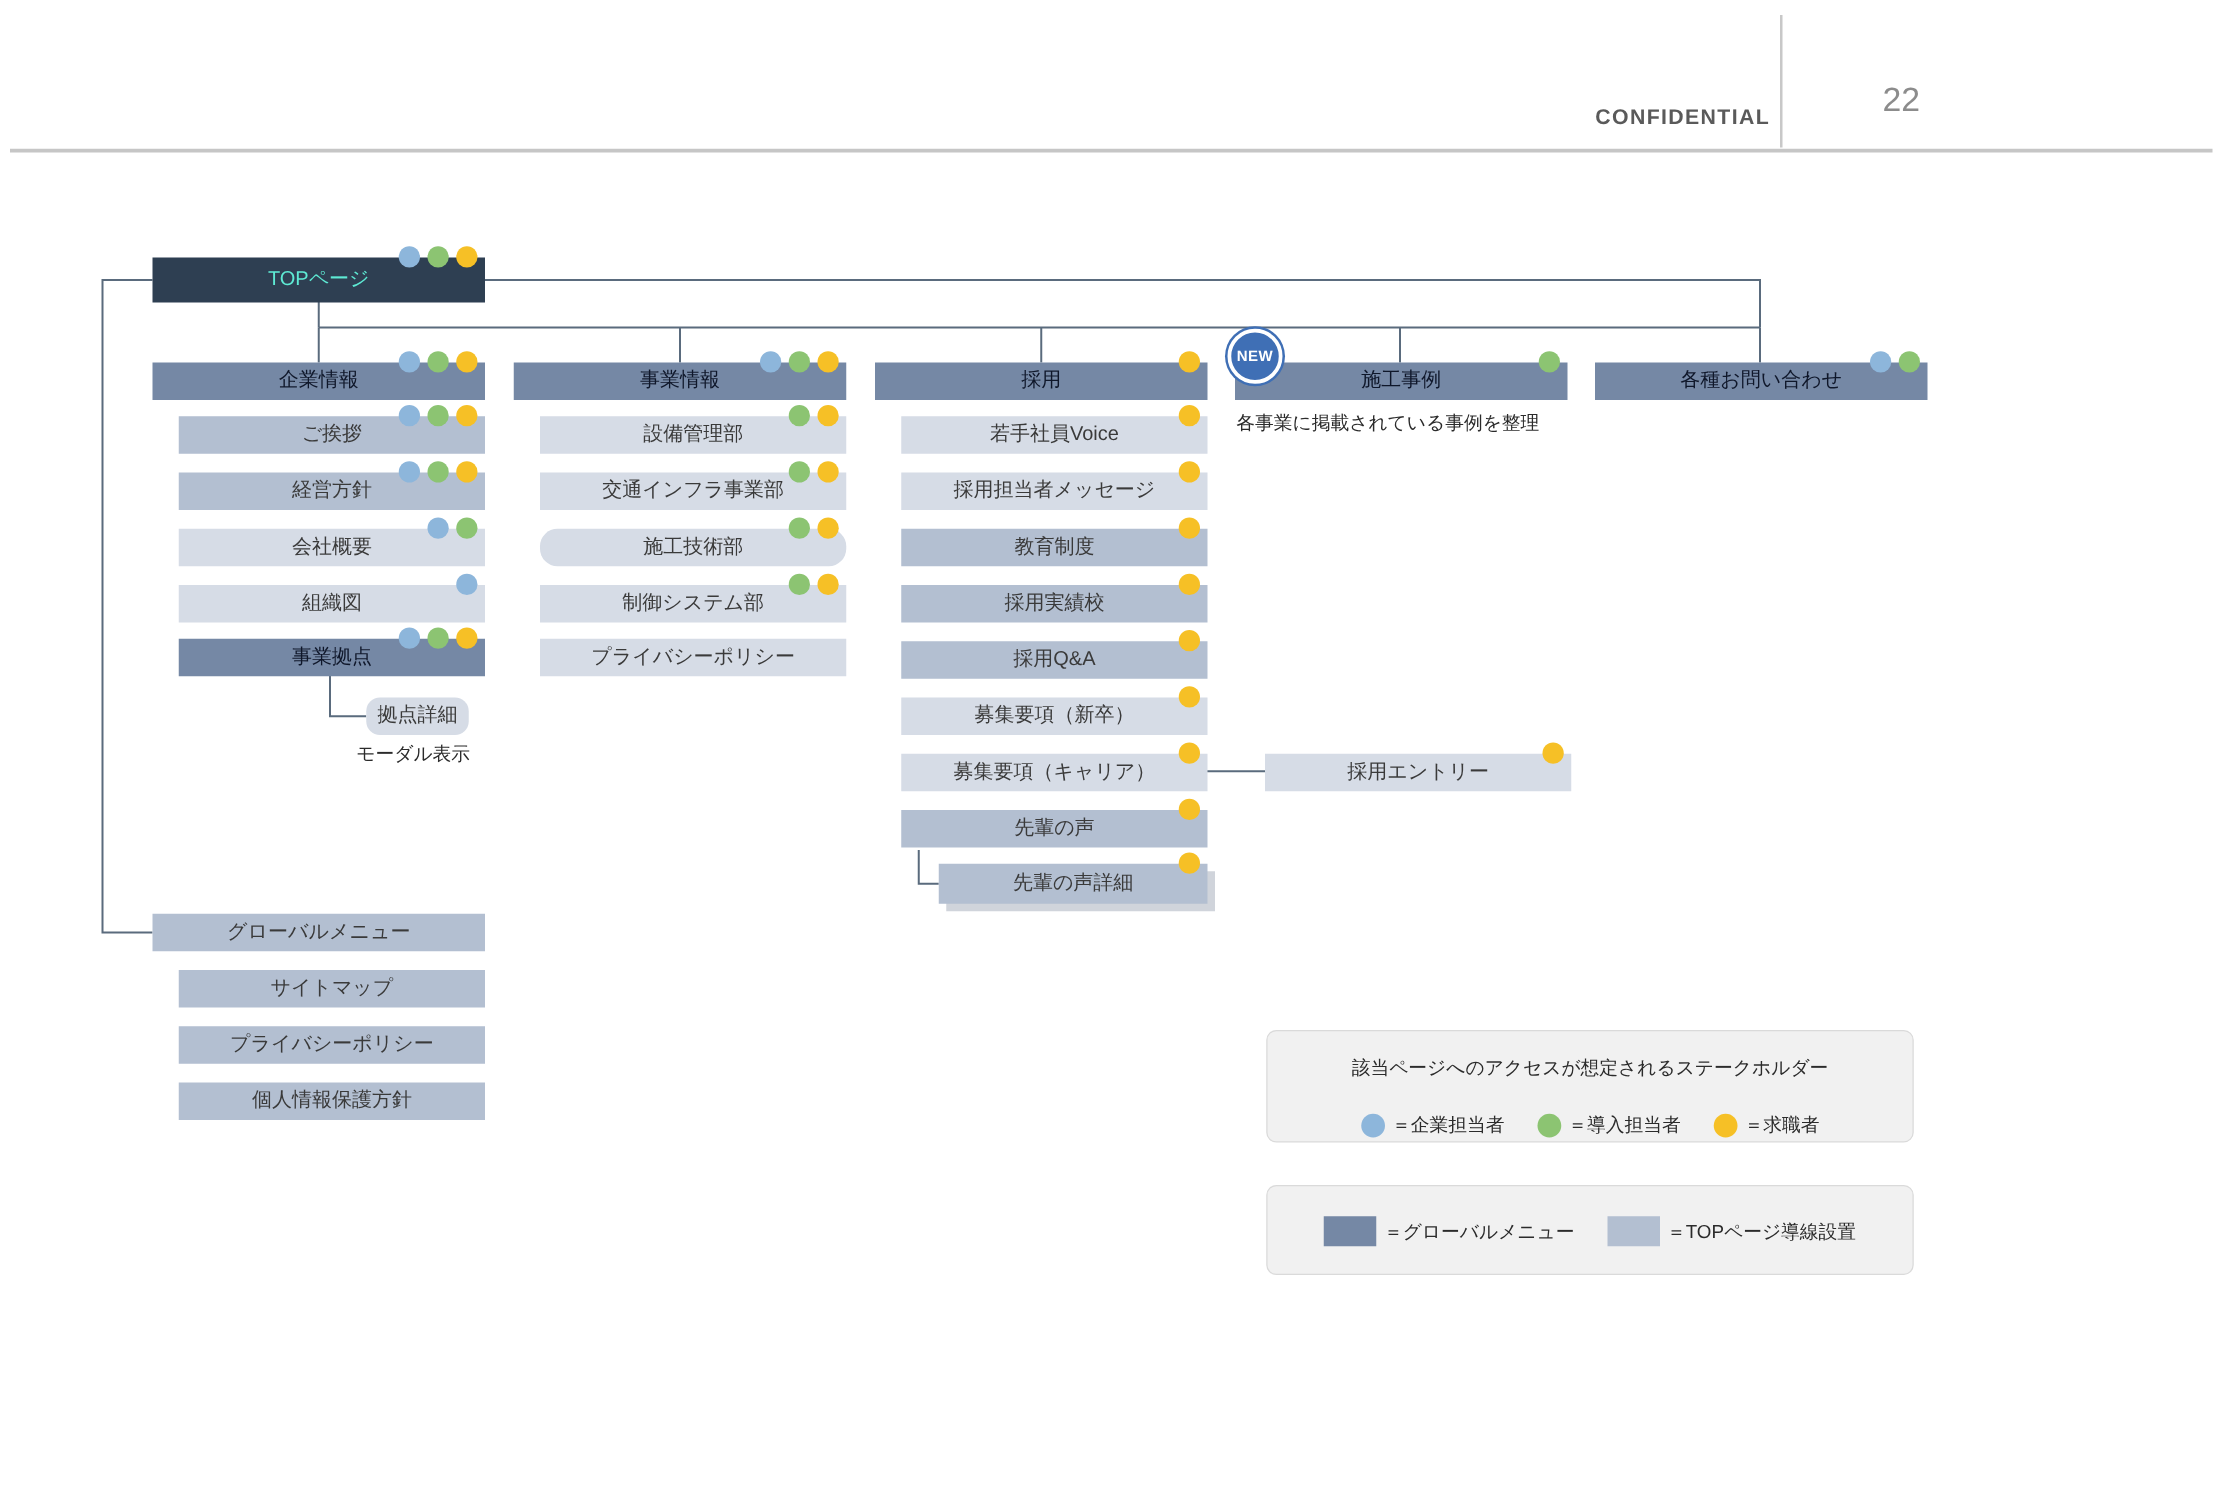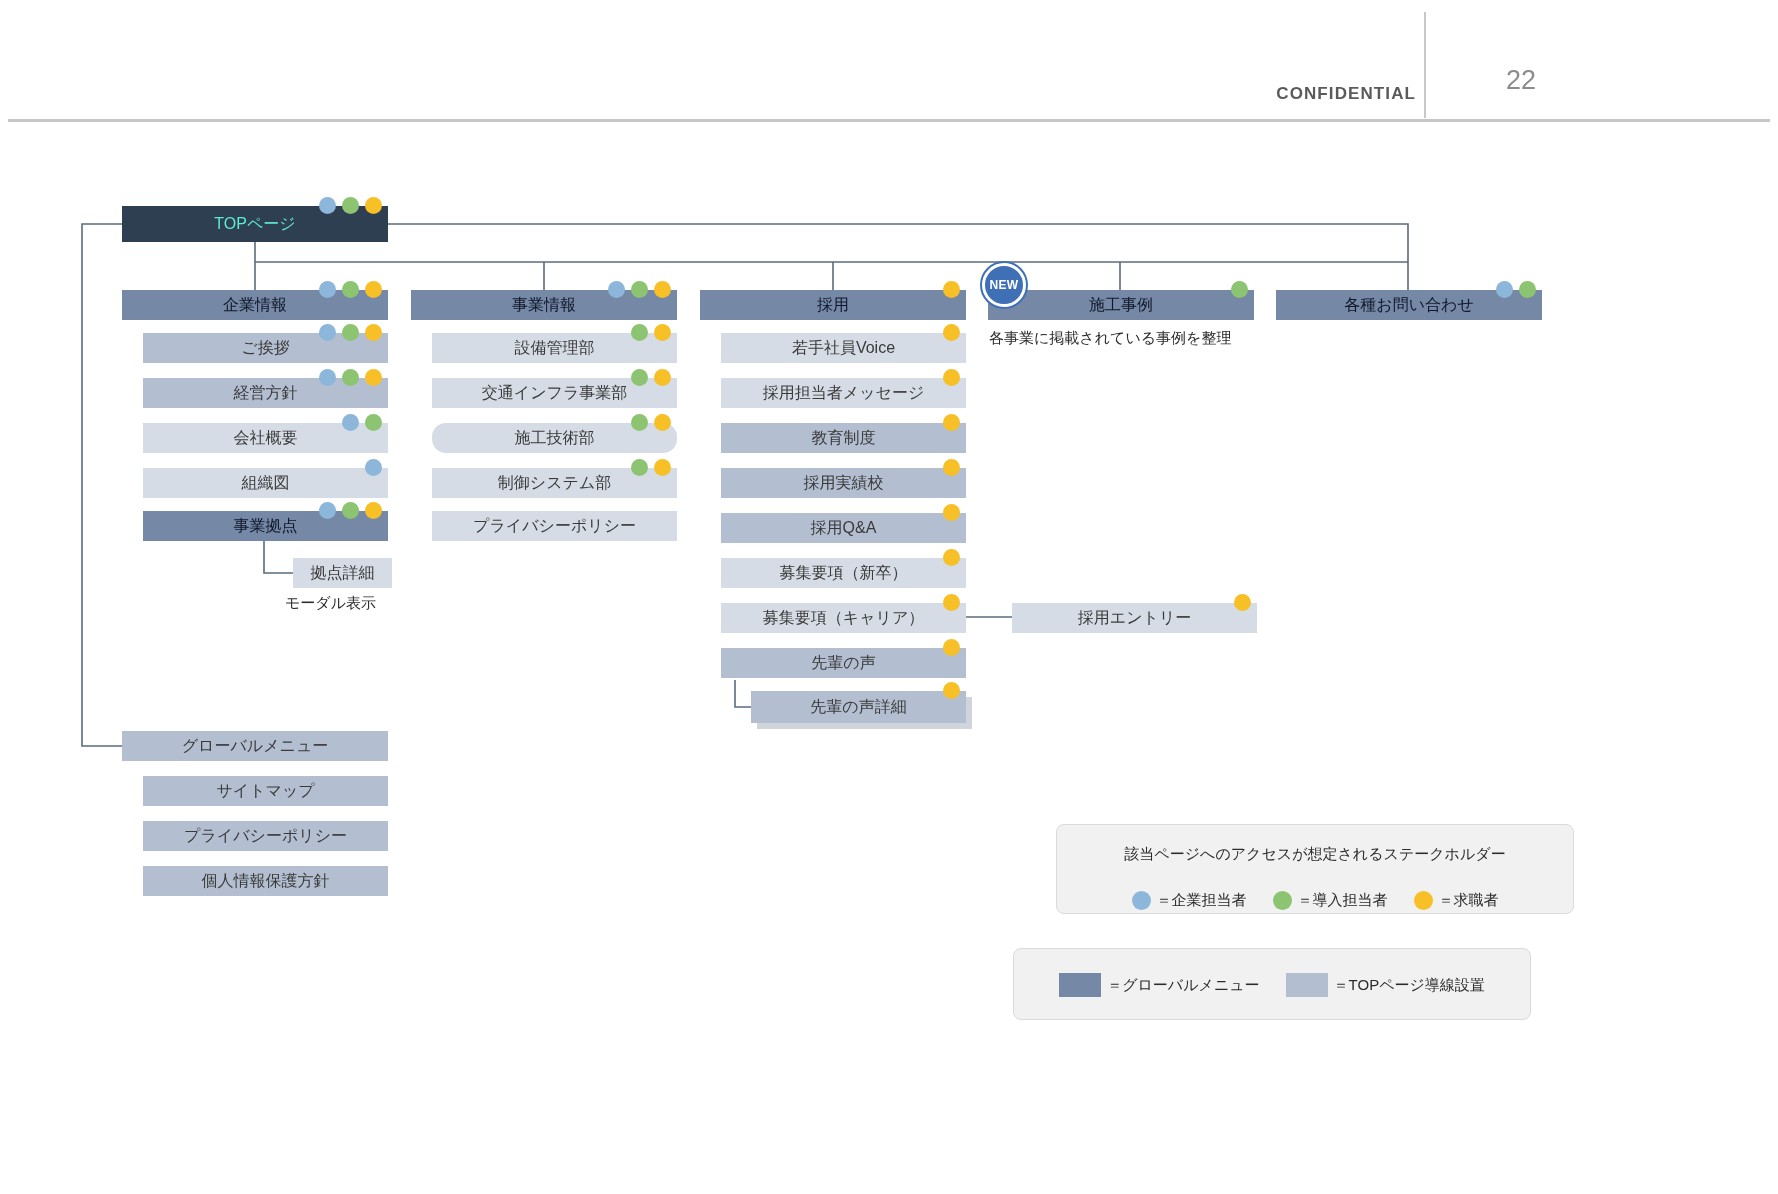--- a/index.html
+++ b/index.html
@@ -82,21 +82,21 @@
 
   
   .note { position:absolute; font-size:15px; color:#2b2b2b; white-space:nowrap; z-index:4; }
 
   
   .legend-box {
     position:absolute;
     background:#f1f1f1; border:1px solid #dadada; border-radius:8px;
     z-index:6;
   }
-  #legend-stakeholder { left:1056px; top:824px; width:518px; height:90px; }
+  #legend-stakeholder { left:1013px; top:824px; width:518px; height:90px; }
   #legend-stakeholder .legend-title {
     position:absolute; left:0; right:0; top:20px; text-align:center;
     font-size:15px; color:#2b2b2b;
   }
   #legend-stakeholder .legend-row {
     position:absolute; left:0; right:0; top:66px;
     display:flex; align-items:center; justify-content:center; gap:26px;
   }
   .legend-item { display:flex; align-items:center; gap:6px; font-size:15px; color:#2b2b2b; }
   .legend-item .dot { width:19px; height:19px; }
@@ -200,21 +200,21 @@
 
   <div class="node lvl-gm" style="left:143px; top:511px; width:245px; height:30px;">
     <span class="label">事業拠点</span>
     <span class="dots">
       <span class="dot blue"></span>
       <span class="dot green"></span>
       <span class="dot yellow"></span>
     </span>
   </div>
 
-  <div class="node lvl-sub2" style="left:293px; top:558px; width:99px; height:30px;">
+  <div class="node lvl-sub2" style="left:293px; top:558px; width:82px; height:30px;border-radius:11px;">
     <span class="label">拠点詳細</span>
   </div>
 
   <div class="note" style="left:285px; top:594px;">モーダル表示</div>
 
   <div class="node lvl-sub" style="left:122px; top:731px; width:266px; height:30px;">
     <span class="label">グローバルメニュー</span>
   </div>
   <div class="node lvl-sub" style="left:143px; top:776px; width:245px; height:30px;">
     <span class="label">サイトマップ</span>

